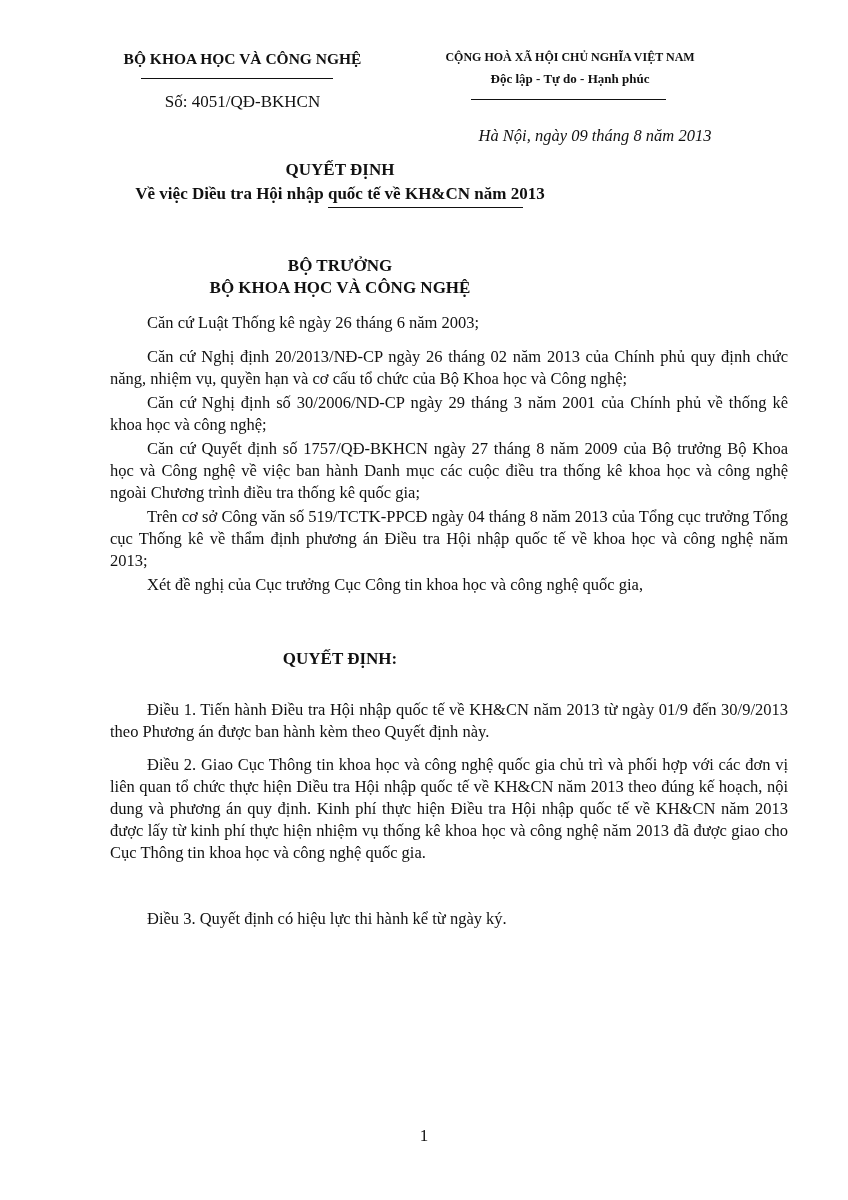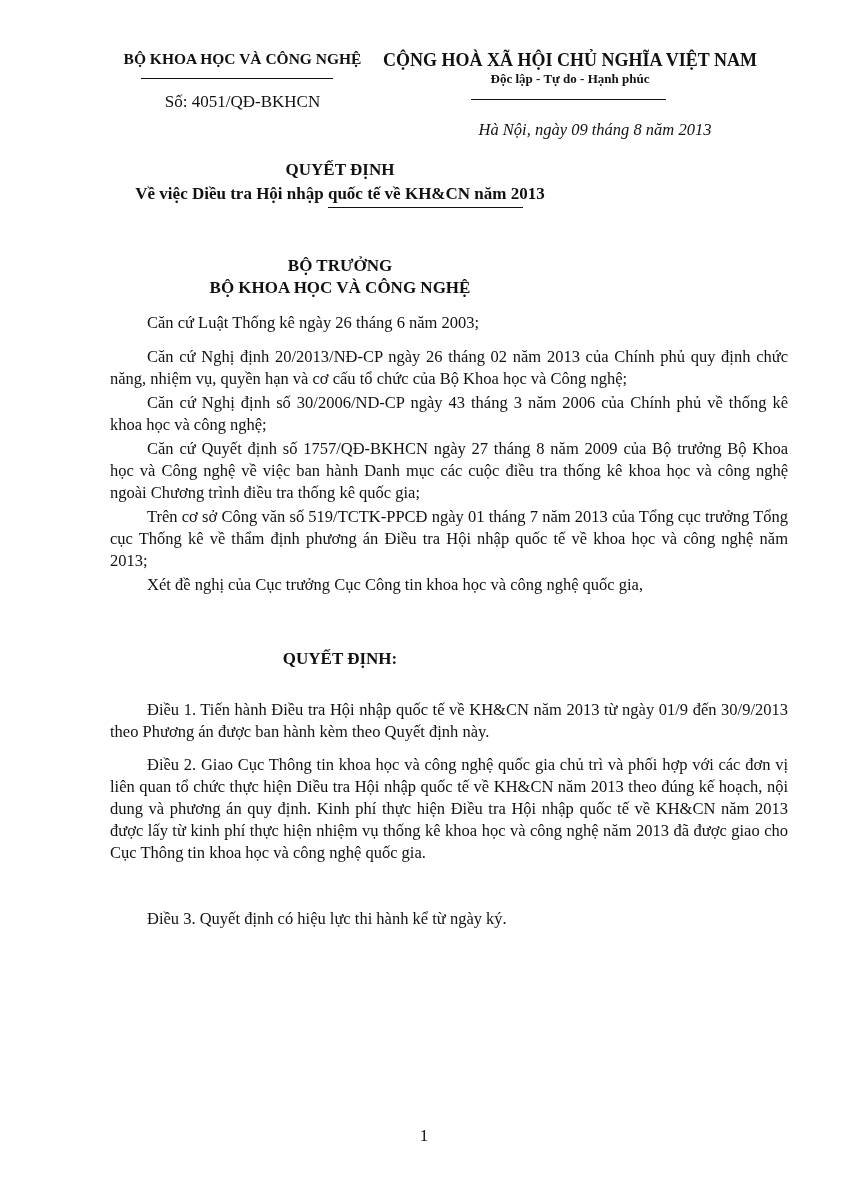--- a/index.html
+++ b/index.html
@@ -3,24 +3,24 @@
 <meta charset="utf-8">
 <style>
   html, body { margin: 0; padding: 0; background: #ffffff; }
   body { width: 848px; height: 1200px; position: relative; overflow: hidden;
          font-family: "Liberation Serif", "DejaVu Serif", serif; color: #111; }
   .abs { position: absolute; white-space: nowrap; }
   .b { font-weight: normal; }
   .hdr-left { left: 110px; top: 50px; width: 265px; text-align: center; font-size: 15.5px; font-weight: bold; }
   .hdr-left-rule { left: 141px; top: 78px; width: 192px; height: 1px; background: #111; }
   .so { left: 110px; top: 92px; width: 265px; text-align: center; font-size: 17px; }
-  .hdr-right { left: 378px; top: 50px; width: 384px; text-align: center; font-size: 18px; font-weight: bold; }
+  .hdr-right { left: 378px; top: 50px; width: 384px; text-align: center; font-size: 12px; font-weight: bold; }
   .motto { left: 378px; top: 71px; width: 384px; text-align: center; font-size: 13px; font-weight: bold; }
   .hdr-right-rule { left: 471px; top: 99px; width: 195px; height: 1px; background: #111; }
-  .date { left: 430px; top: 120px; width: 330px; text-align: center; font-size: 16.5px; font-style: italic; }
+  .date { left: 430px; top: 126px; width: 330px; text-align: center; font-size: 16.5px; font-style: italic; }
   .title { left: 0; width: 680px; text-align: center; font-size: 17px; font-weight: bold; }
   .title-rule { left: 328px; top: 207px; width: 195px; height: 1px; background: #111; }
   .para { left: 110px; width: 678px; font-size: 16.5px; line-height: 22px; text-align: justify; white-space: normal; }
   .indent { text-indent: 37px; margin-top: 8px; }
   .pagenum { left: 0; width: 848px; text-align: center; top: 1126px; font-size: 17px; }
 </style>
 </head>
 <body>
 
 <div class="abs hdr-left">BỘ KHOA HỌC VÀ CÔNG NGHỆ</div>
@@ -34,23 +34,23 @@
 
 <div class="abs title" style="top:160px;">QUYẾT ĐỊNH</div>
 <div class="abs title" style="top:184px;">Về việc Diều tra Hội nhập quốc tế về KH&amp;CN năm 2013</div>
 <div class="abs title-rule"></div>
 
 <div class="abs title" style="top:256px;">BỘ TRƯỞNG</div>
 <div class="abs title" style="top:278px;">BỘ KHOA HỌC VÀ CÔNG NGHỆ</div>
 
 <div class="abs para indent" style="top:304px;">Căn cứ Luật Thống kê ngày 26 tháng 6 năm 2003;</div>
 <div class="abs para indent" style="top:338px;">Căn cứ Nghị định 20/2013/NĐ-CP ngày 26 tháng 02 năm 2013 của Chính phủ quy định chức năng, nhiệm vụ, quyền hạn và cơ cấu tổ chức của Bộ Khoa học và Công nghệ;</div>
-<div class="abs para indent" style="top:384px;">Căn cứ Nghị định số 30/2006/ND-CP ngày 43 tháng 3 năm 2006 của Chính phủ về thống kê khoa học và công nghệ;</div>
+<div class="abs para indent" style="top:384px;">Căn cứ Nghị định số 30/2006/ND-CP ngày 29 tháng 3 năm 2001 của Chính phủ về thống kê khoa học và công nghệ;</div>
 <div class="abs para indent" style="top:430px;">Căn cứ Quyết định số 1757/QĐ-BKHCN ngày 27  tháng 8  năm 2009 của Bộ trưởng Bộ Khoa học và Công nghệ về việc ban hành Danh mục các cuộc điều tra thống kê khoa học và công nghệ ngoài Chương trình điều tra thống kê quốc gia;</div>
-<div class="abs para indent" style="top:498px;">Trên cơ sở Công văn số 519/TCTK-PPCĐ ngày 01 tháng 7 năm 2013 của Tổng cục trưởng Tổng cục Thống kê về thẩm định phương án Điều tra Hội nhập quốc tế về khoa học và công nghệ năm 2013;</div>
+<div class="abs para indent" style="top:498px;">Trên cơ sở Công văn số 519/TCTK-PPCĐ ngày 04 tháng 8 năm 2013 của Tổng cục trưởng Tổng cục Thống kê về thẩm định phương án Điều tra Hội nhập quốc tế về khoa học và công nghệ năm 2013;</div>
 <div class="abs para indent" style="top:566px;">Xét đề nghị của Cục trưởng Cục Công tin khoa học và công nghệ quốc gia,</div>
 
 <div class="abs title" style="top:649px;">QUYẾT ĐỊNH:</div>
 
 <div class="abs para indent" style="top:691px;"><span class="b">Điều 1.</span><span> Tiến hành Điều tra Hội nhập quốc tế về KH&amp;CN năm 2013 từ ngày 01/9 đến 30/9/2013 theo Phương án được ban hành kèm theo Quyết định này.</span></div>
 
 <div class="abs para indent" style="top:746px;"><span class="b">Điều 2.</span><span> Giao Cục Thông tin khoa học và công nghệ quốc gia chủ trì và phối hợp với các đơn vị liên quan tổ chức thực hiện Diều tra Hội nhập quốc tế về KH&amp;CN năm 2013 theo đúng kế hoạch, nội dung và phương án quy định. Kinh phí thực hiện Điều tra Hội nhập quốc tế về KH&amp;CN năm 2013 được lấy từ kinh phí thực hiện nhiệm vụ thống kê khoa học và công nghệ năm 2013 đã được giao cho Cục Thông tin khoa học và công nghệ quốc gia.</span></div>
 
 <div class="abs para indent" style="top:900px;"><span class="b">Điều 3.</span><span> Quyết định có hiệu lực thi hành kể từ ngày ký.</span></div>
 

